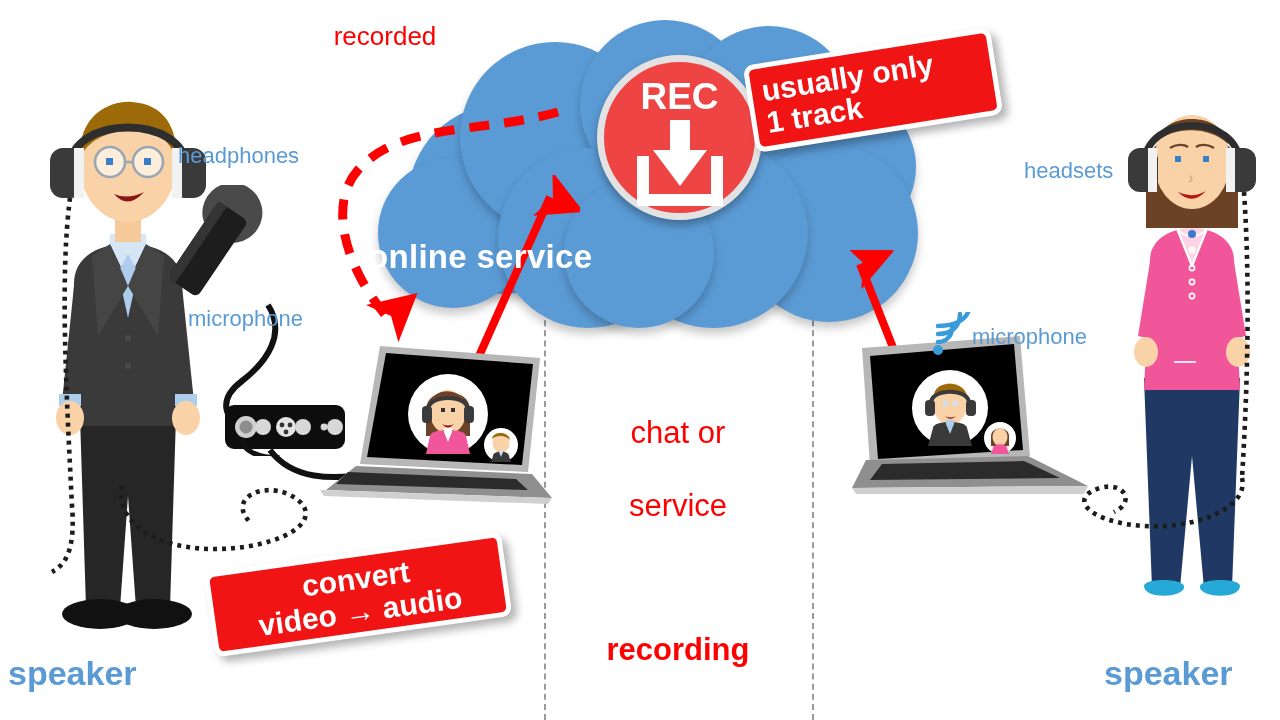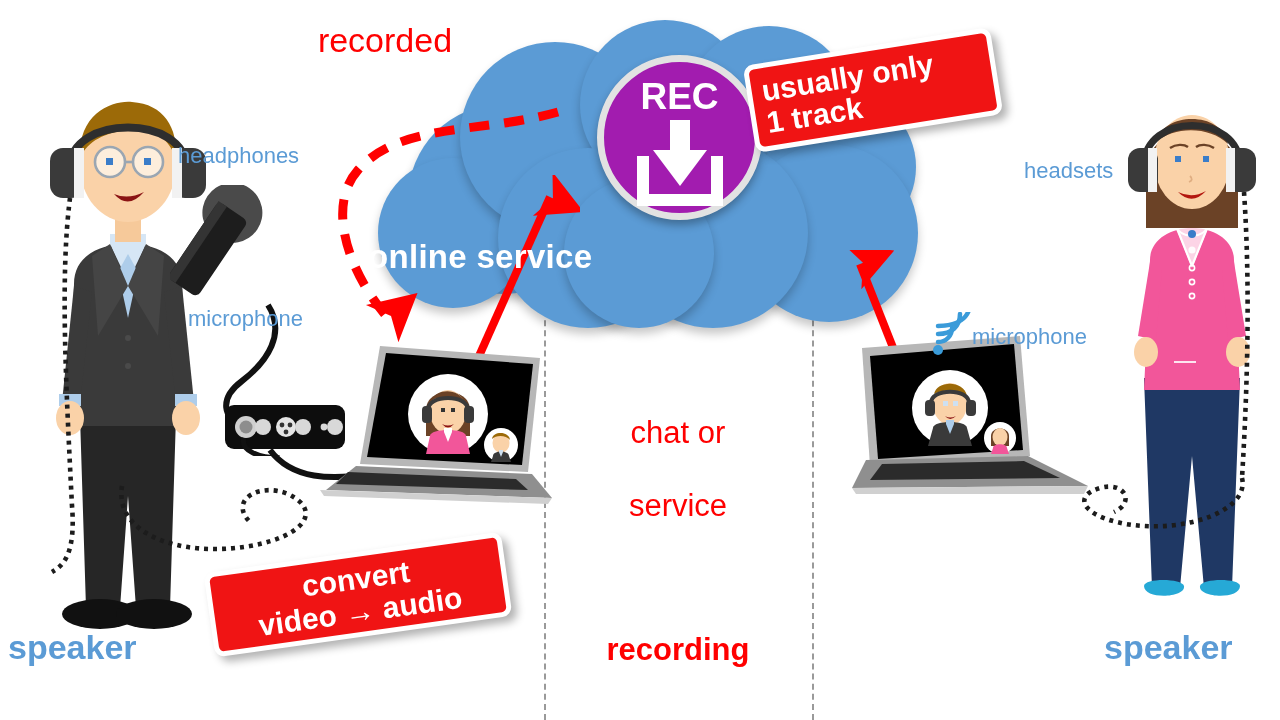--- a/index.html
+++ b/index.html
@@ -3,36 +3,36 @@
 <meta charset="utf-8">
 <style>
   html,body{margin:0;padding:0;background:#fff;}
   body{width:1280px;height:720px;overflow:hidden;font-family:"Liberation Sans",sans-serif;}
   #stage{position:relative;width:1280px;height:720px;background:#ffffff;overflow:hidden;}
 
   
   .abs{position:absolute;}
   .lbl{color:#5B9BD5;font-size:22px;font-family:"Liberation Sans",sans-serif;white-space:nowrap;}
   .redtxt{color:#FF0000;font-family:"Liberation Sans",sans-serif;}
-  .bluebold{color:#5B9BD5;font-weight:bold;font-family:"Liberation Sans",sans-serif;}
+  .bluebold{color:#5B9BD5;font-weight:bold;font-family:"Liberation Sans",sans-serif;margin-top:26px;}
 
   
   .divider{position:absolute;top:300px;width:0;height:420px;border-left:2px dashed #9a9a9a;}
 
   
   #cloud{position:absolute;left:368px;top:8px;width:560px;height:330px;}
   #cloud .puff{position:absolute;background:#5B9BD5;border-radius:50%;
         box-shadow:0 6px 10px rgba(0,0,0,.22);}
   #cloudlabel{position:absolute;left:368px;top:238px;width:560px;text-align:left;
         color:#ffffff;font-weight:bold;font-size:33px;letter-spacing:.3px;
         font-family:"Liberation Sans",sans-serif;z-index:6;}
 
   
   #recbadge{position:absolute;left:597px;top:55px;width:165px;height:165px;border-radius:50%;
-        background:#a21caf;border:7px solid #e2e2e2;box-sizing:border-box;z-index:8;
+        background:#ef4444;border:7px solid #e2e2e2;box-sizing:border-box;z-index:8;
         box-shadow:0 5px 9px rgba(0,0,0,.3);}
   #recbadge .rectxt{position:absolute;top:14px;left:0;width:100%;text-align:center;
         color:#fff;font-weight:bold;font-size:37px;font-family:"Liberation Sans",sans-serif;}
   #recbadge .dlicon{position:absolute;left:50%;top:58px;transform:translateX(-50%);}
 
   
   .tag{position:absolute;background:#F01414;border:5px solid #ffffff;border-radius:10px;
         color:#ffffff;font-weight:bold;font-family:"Liberation Sans",sans-serif;
         box-shadow:5px 6px 9px rgba(0,0,0,.3);z-index:9;box-sizing:border-box;
         display:flex;flex-direction:column;align-items:center;justify-content:center;}
@@ -100,21 +100,21 @@
   </svg>
 
   <svg class="abs" style="left:280px;top:60px;" width="300" height="290">
     <defs>
       <marker id="ahDash" markerWidth="5.5" markerHeight="5.5" refX="2.7" refY="4.3" orient="auto">
         <path d="M2.75,0 L5.5,5.2 L2.75,3.9 L0,5.2 Z" fill="#FF0000"></path>
       </marker>
     </defs>
     <path d="M278,52 C200,74 120,62 78,110 C46,146 68,212 108,258" stroke="#FF0000" stroke-width="9" fill="none" stroke-dasharray="20 15" stroke-linecap="butt" marker-end="url(#ahDash)"></path>
   </svg>
-  <div class="abs redtxt" style="left:300px;top:22px;width:170px;text-align:center;font-size:34px;line-height:1.1;">
+  <div class="abs redtxt" style="left:300px;top:22px;width:170px;text-align:center;font-size:26px;line-height:1.1;">
     <span>recorded</span><br>
   </div>
 
   <div id="recbadge">
     <div class="rectxt">REC</div>
     <svg class="dlicon" width="86" height="88" viewBox="0 0 86 88">
       <rect x="33" y="0" width="20" height="36" fill="#fff"></rect>
       <path d="M16,30 L70,30 L43,66 Z" fill="#fff"></path>
       <path d="M6,36 L6,80 L80,80 L80,36" stroke="#fff" stroke-width="12" fill="none"></path>
     </svg>

